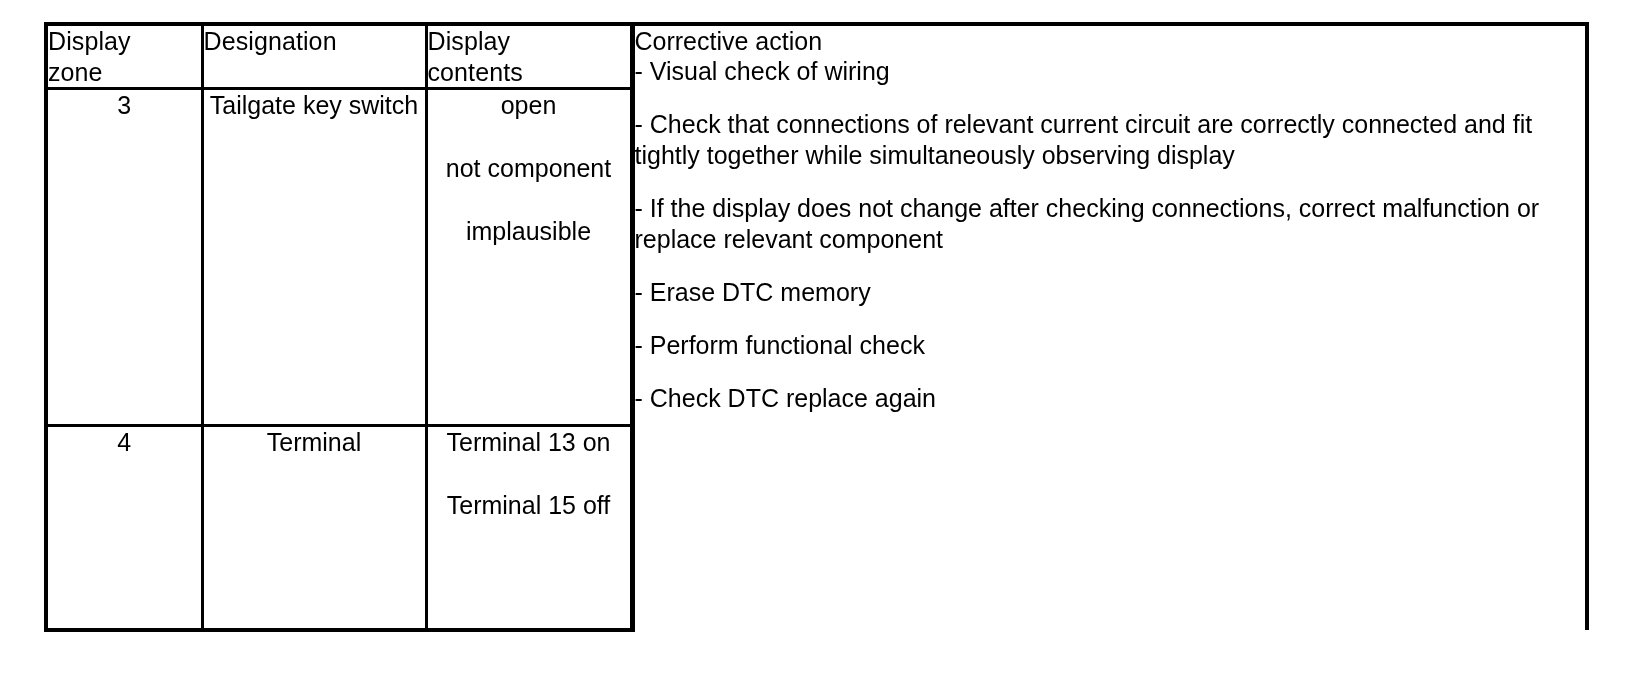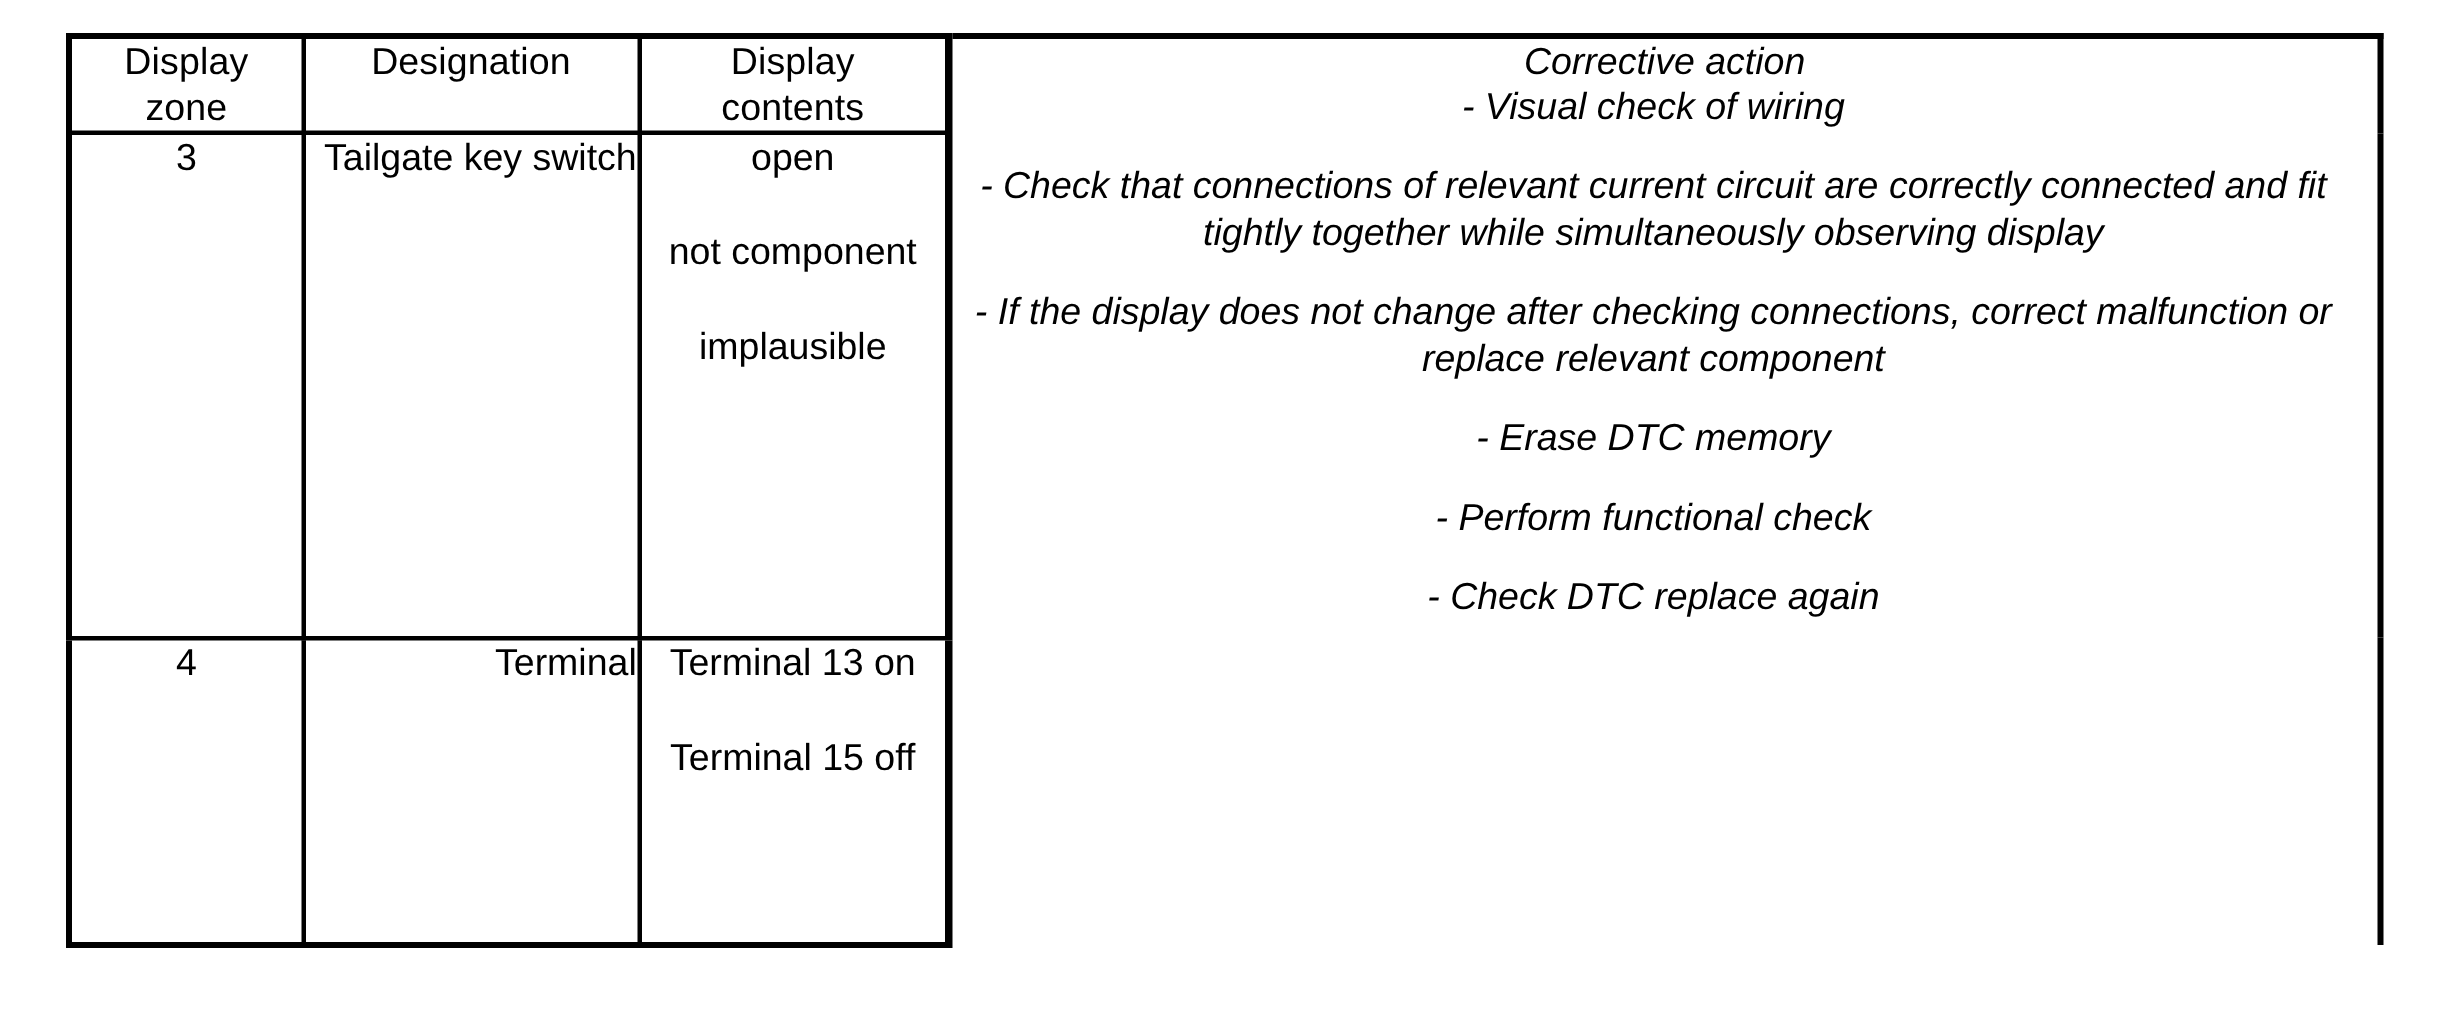--- a/index.html
+++ b/index.html
@@ -59,42 +59,41 @@
   .b-outer-bottom { border-bottom: 4px solid #000; }
   .b-outer-left   { border-left: 4px solid #000; }
   .b-outer-right  { border-right: 4px solid #000; }
   .b-v-thin       { border-right: 3px solid #000; }
   .b-v-thick      { border-right: 5px solid #000; }
   .b-h            { border-bottom: 3px solid #000; }
 
   
   .hdr {
     font-weight: bold;
-    text-align: center;
+    text-align: left;
     line-height: 1.22;
     padding: 11px 6px 12px 6px;
     height: 55px;
     letter-spacing: 0.1px;
   }
   .hdr-action {
     font-weight: bold;
-    text-align: center;
+    text-align: left;
     padding: 14px 6px 0 6px;
     line-height: 1.2;
-    font-style: italic;
   }
 
   
   .cell-zone {
     text-align: center;
     padding: 13px 6px 0 6px;
     line-height: 1.25;
   }
   .cell-desig {
-    text-align: right;
+    text-align: center;
     padding: 13px 8px 0 10px;
     line-height: 1.2;
   }
   .cell-contents {
     text-align: center;
     padding: 13px 6px 0 6px;
     line-height: 1.2;
     margin-left: 15px;
   }
 

